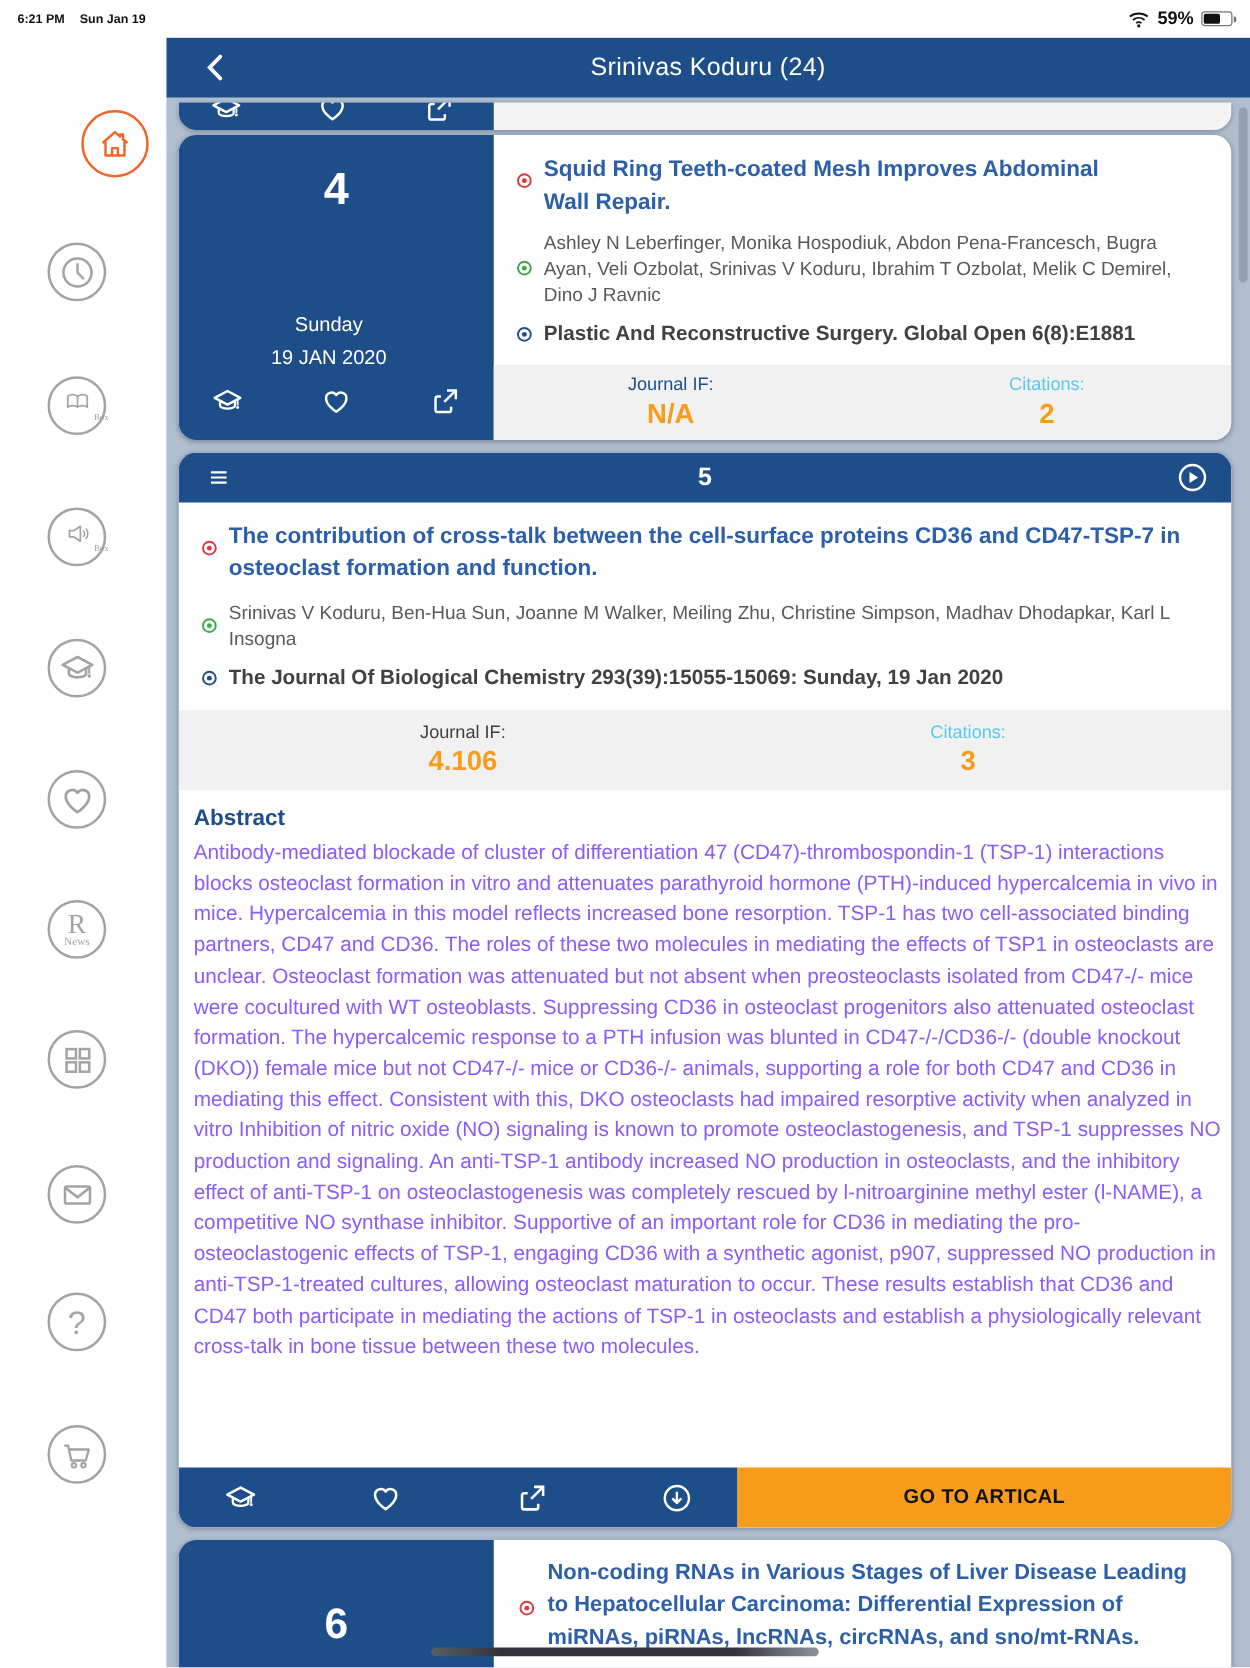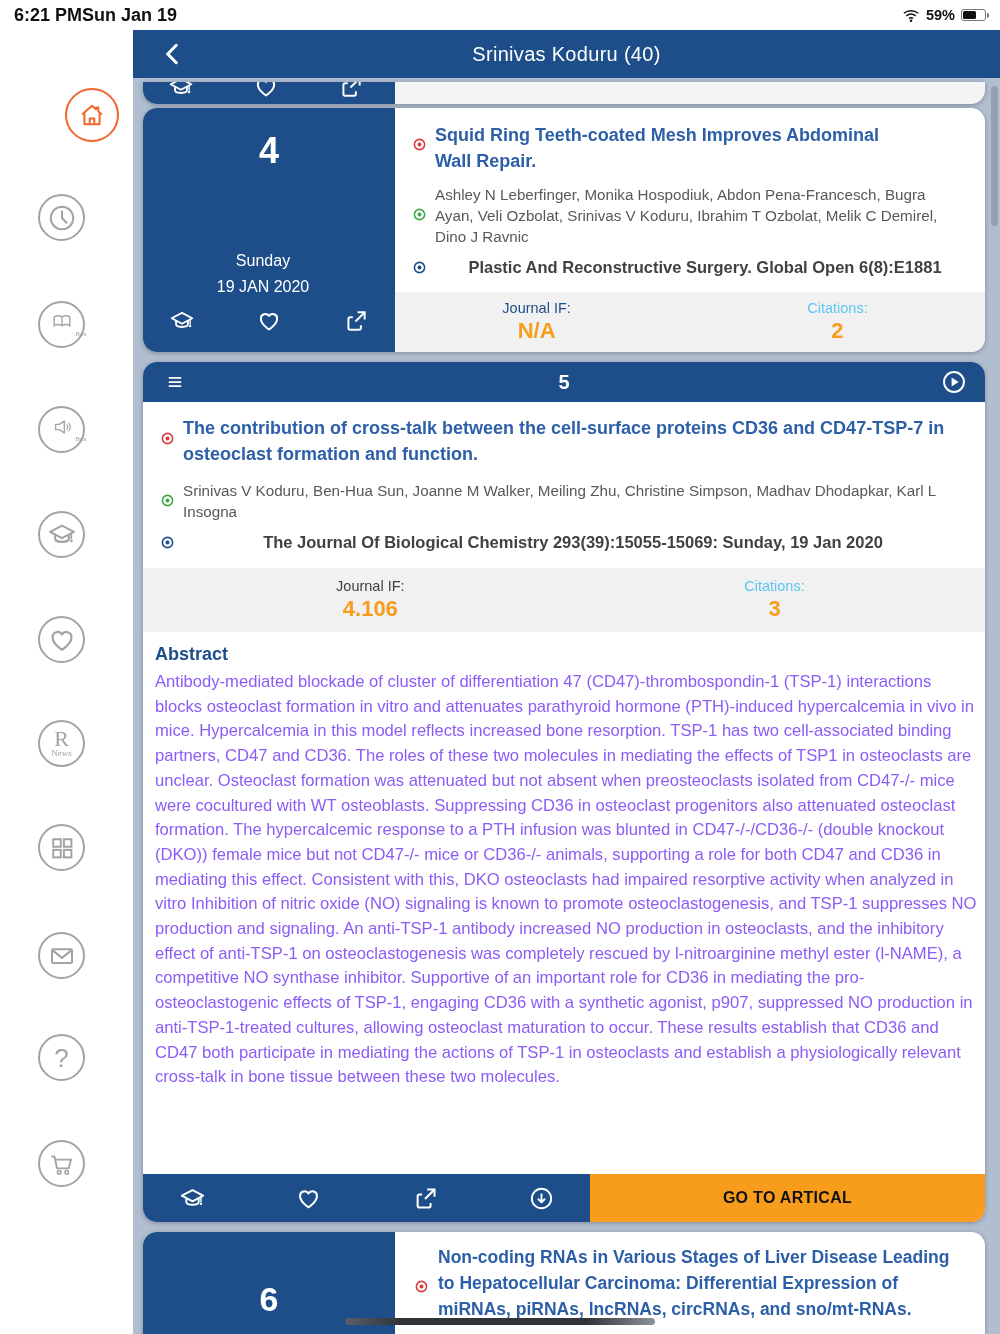--- a/index.html
+++ b/index.html
@@ -3,21 +3,21 @@
 <meta charset="utf-8">
 <style>
   * { margin:0; padding:0; box-sizing:border-box; }
   html,body { width:1000px; height:1334px; overflow:hidden; background:#fff;
     font-family:"Liberation Sans","DejaVu Sans",sans-serif; }
   .root { position:relative; width:1000px; height:1334px; }
 
   
   .status-bar { position:absolute; left:0; top:0; width:1000px; height:30px; background:#fff;
     display:flex; justify-content:space-between; align-items:center; padding:0 14px; z-index:40; }
-  .sb-left { display:flex; font-size:18px; color:#111; font-weight:700; }
+  .sb-left { display:flex; gap:12px; font-size:10px; color:#111; font-weight:700; }
   .sb-left .sb-date { font-weight:700; }
   .sb-right { display:flex; align-items:center; gap:6px; font-size:14.5px; color:#111; font-weight:700; }
   .batt { position:relative; width:25px; height:12px; border:1px solid #777; border-radius:3px; }
   .batt .fill { position:absolute; left:1px; top:1px; bottom:1px; width:55%; background:#111; border-radius:1.5px; }
   .batt .nub { position:absolute; right:-4px; top:3px; width:2.5px; height:5px; background:#777; border-radius:0 2px 2px 0; }
 
   
   .sidebar { position:absolute; left:0; top:30px; width:133px; bottom:0; background:#fff; z-index:30; }
   .side-item { position:absolute; border-radius:50%; background:#fff; display:flex; align-items:center;
     justify-content:center; flex-direction:column; color:#a3a3a3; border:2px solid #a3a3a3; }
@@ -51,21 +51,21 @@
   .left-panel { position:absolute; left:0; top:0; width:252px; height:100%; background:#1d4e89; color:#fff; }
   .lp-num { text-align:center; font-size:36px; font-weight:700; margin-top:22px; }
   .lp-date { position:absolute; left:0; right:12px; top:140px; text-align:center; font-size:16px; line-height:26px; font-weight:400; }
   .lp-icons { position:absolute; left:0; right:0; top:200px; display:flex; justify-content:space-between; padding:0 26px; }
   .act-ic { width:26px; height:26px; color:#fff; }
   .right-col { position:absolute; left:252px; top:0; right:0; }
   .row-ic { position:absolute; width:17px; height:17px; }
   .c-red { color:#d93a3e; } .c-green { color:#3da745; } .c-navy { color:#1d4e89; }
   .art-title { font-size:18px; font-weight:700; color:#2d5fa8; line-height:26px; }
   .authors { font-size:15.2px; color:#58595b; line-height:21px; }
-  .journal { font-size:16.5px; font-weight:700; color:#414042;text-align:center; }
+  .journal { font-size:16.5px; font-weight:700; color:#414042; }
   .stat-strip { position:absolute; bottom:0; height:60px; background:#f1f1f1; }
   .stat-col { position:absolute; top:8px; text-align:center; }
   .stat-label-navy { font-size:14.5px; color:#1d4e89; }
   .stat-label-dark { font-size:14.5px; color:#3f3f3f; }
   .stat-label-blue { font-size:14.5px; color:#5bc6f2; }
   .stat-val { font-size:22px; font-weight:700; color:#f89c1c; margin-top:2px; }
 
   
   .card-5 { top:332px; height:860px; }
   .c5-bar { position:absolute; left:0; top:0; right:0; height:40px; background:#1d4e89; display:flex;
@@ -241,21 +241,21 @@
     </div>
   </div>
 
   <div class="app">
     <div class="app-header">
       <div class="back-btn">
         <svg width="28" height="28" viewBox="0 0 24 24">
             <use href="#i-chevron-left"></use>
           </svg>
       </div>
-      <div class="app-title">Srinivas Koduru (40)</div>
+      <div class="app-title">Srinivas Koduru (24)</div>
     </div>
     <div class="scroll-thumb"></div>
 
     <div class="card card-prev">
       <div class="left-blue"></div>
       <div class="cp-icons">
         <div class="act-ic" style="margin-left:25px"><svg width="26" height="26" viewBox="0 0 24 24">
               <use href="#i-gradcap"></use>
             </svg></div>
         <div class="act-ic" style="margin-left:59px"><svg width="26" height="26" viewBox="0 0 24 24">

